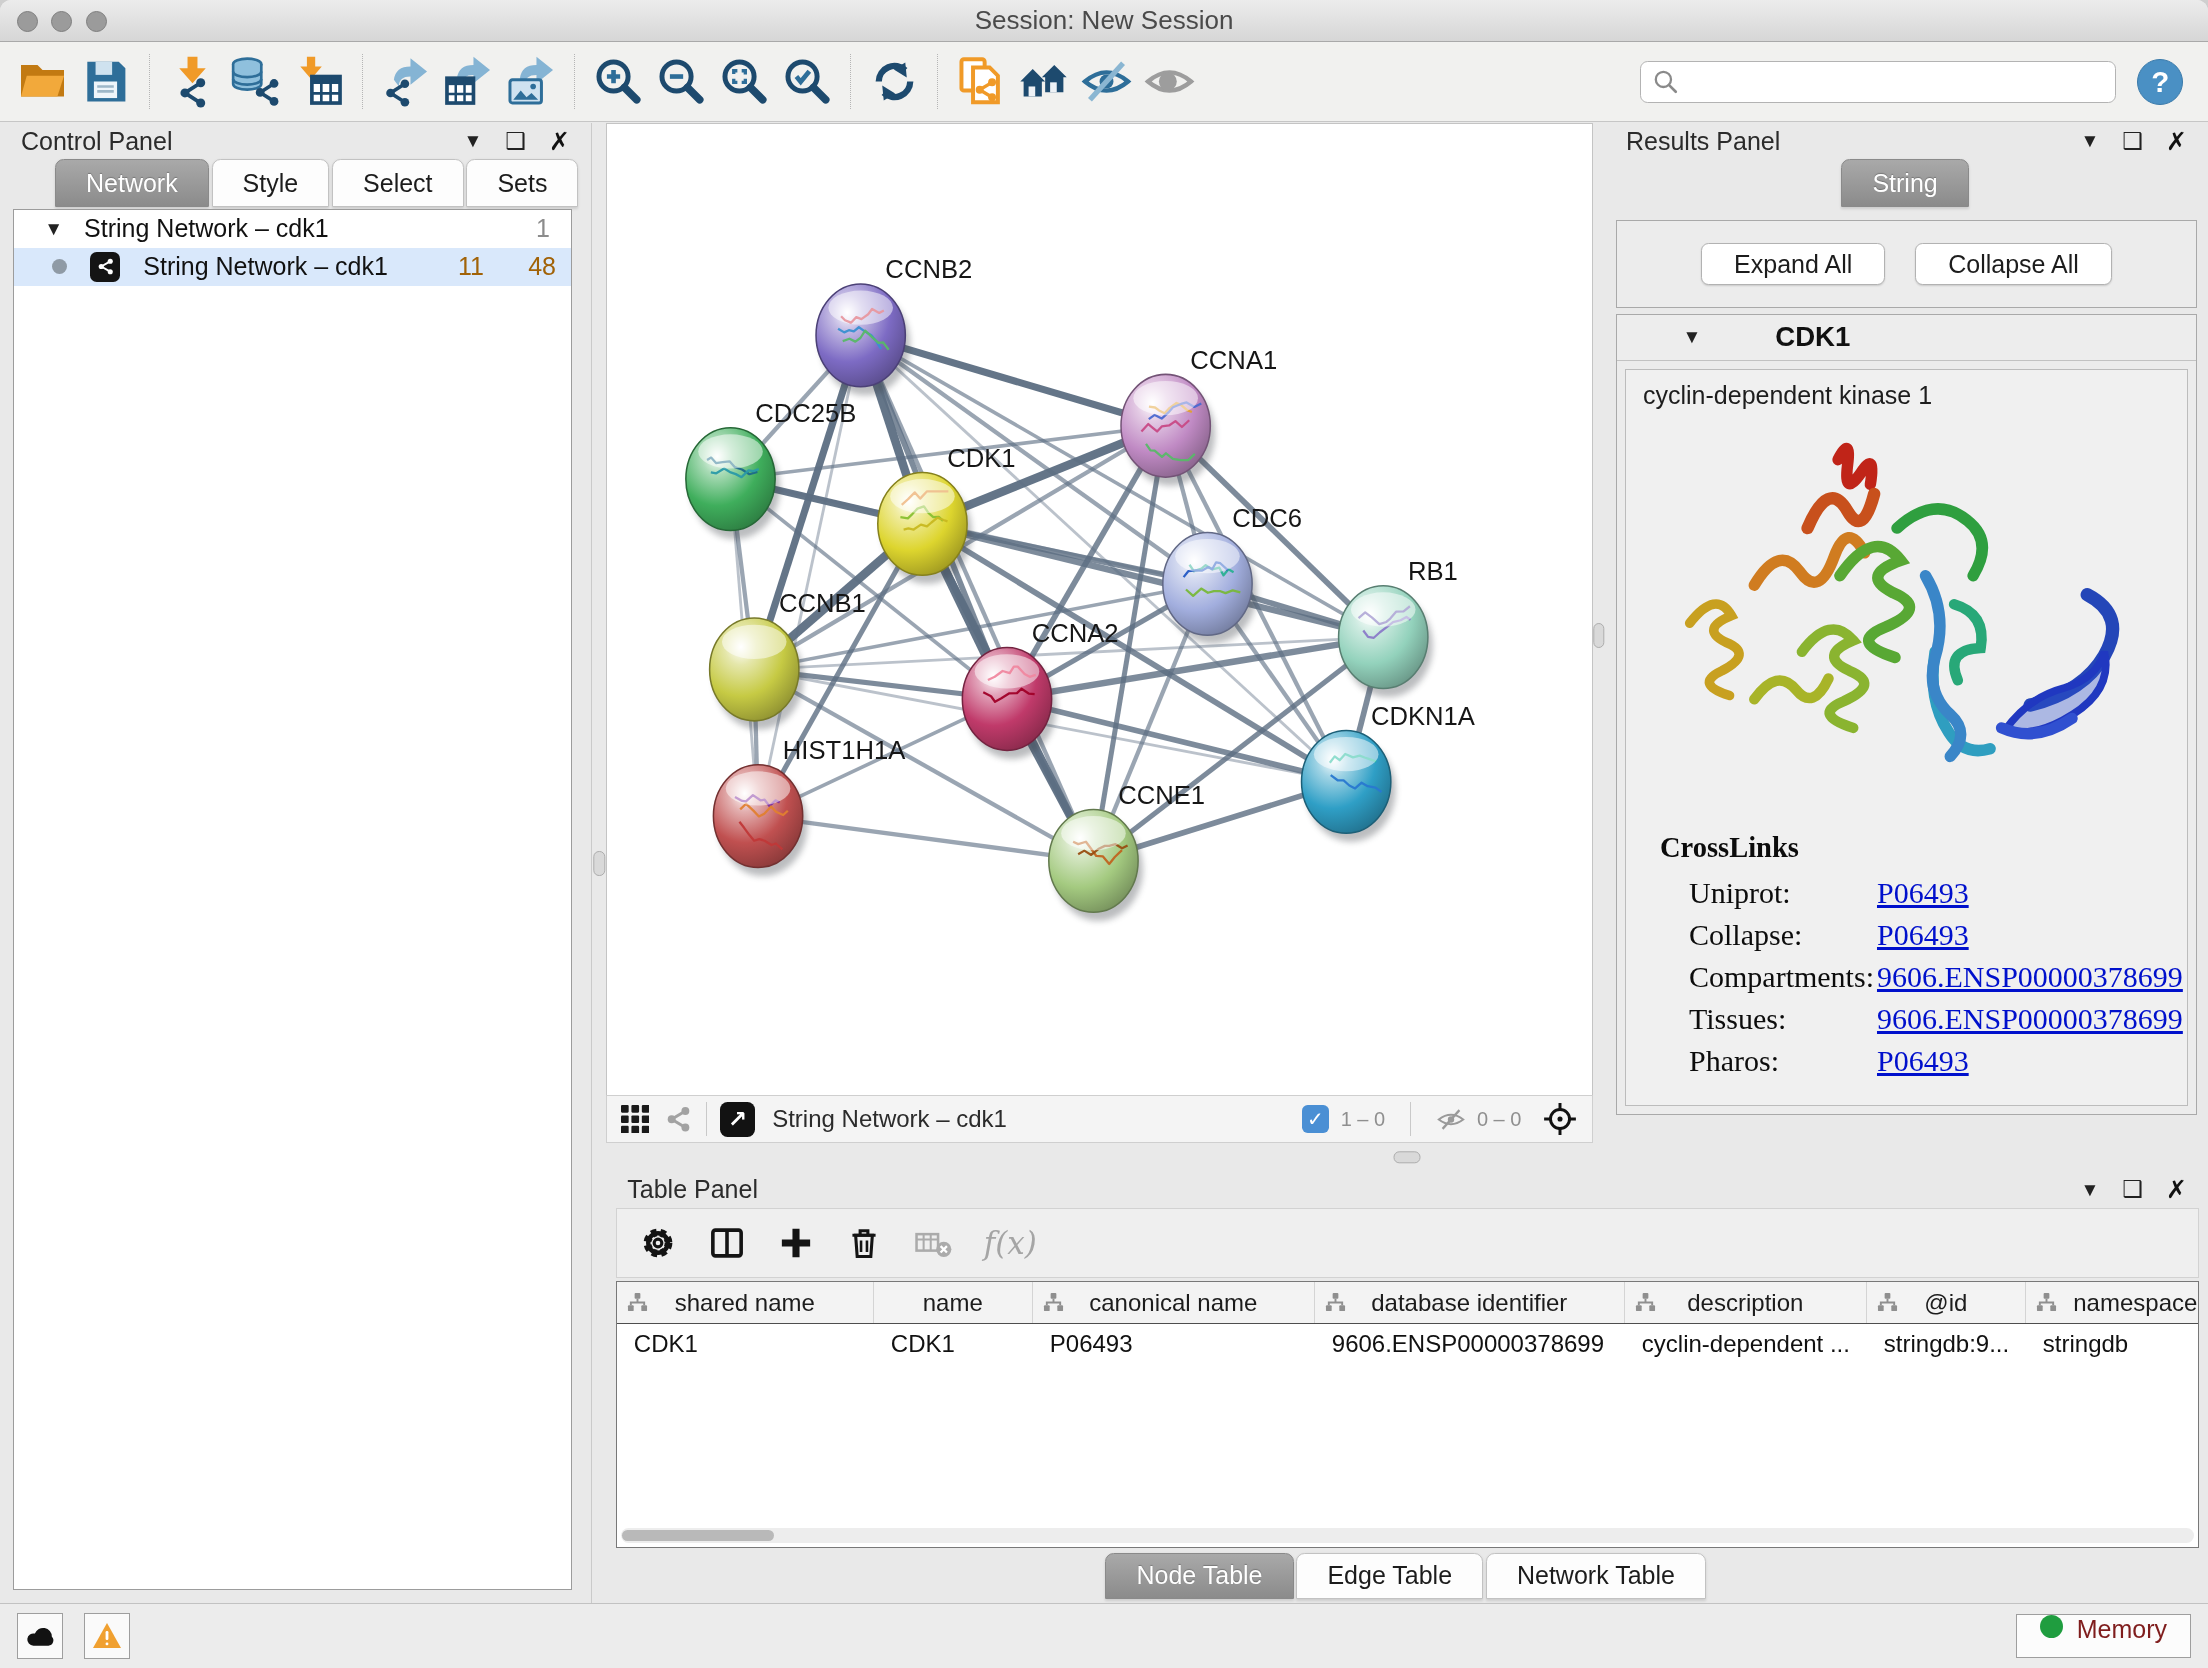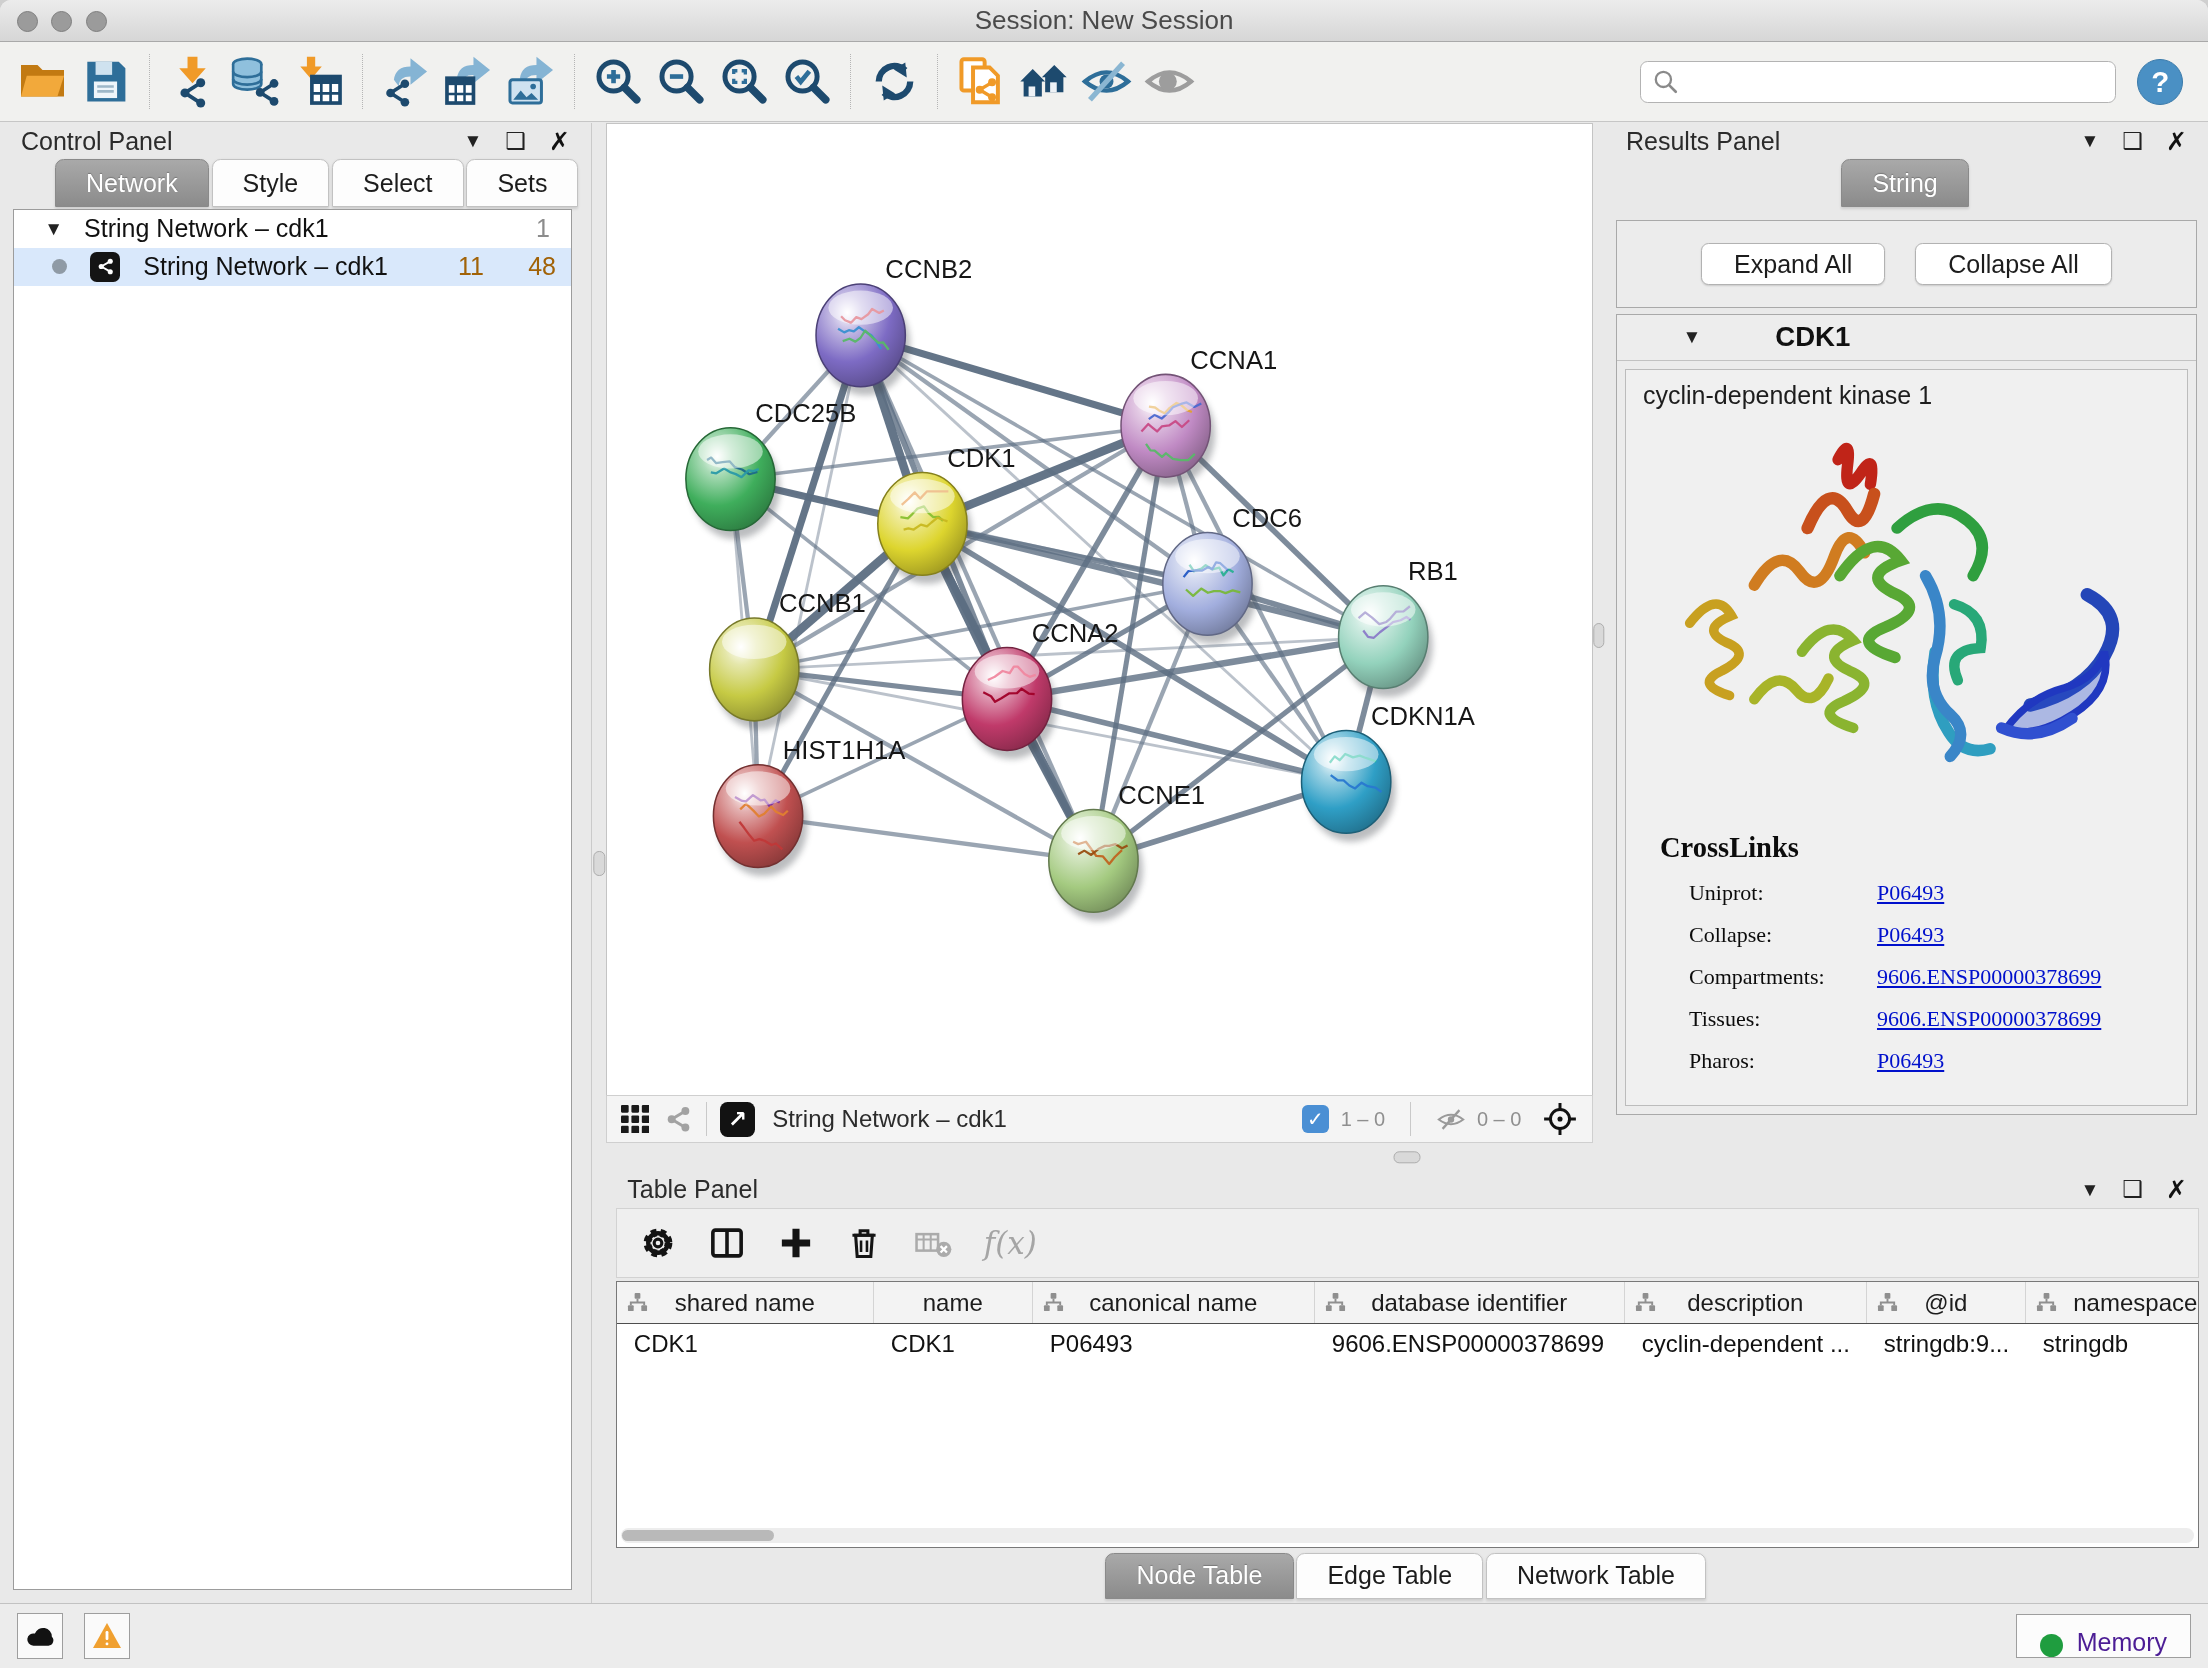--- a/index.html
+++ b/index.html
@@ -83,21 +83,21 @@
     color:#1c1c1c;display:flex;align-items:center;box-shadow:0 1px 1.9px rgba(0,0,0,.15);}
   .rp-box2{margin:5.7px 11.4px 28.5px 11.4px;flex:1;border:1.9px solid #a9a9a9;background:#ececec;display:flex;flex-direction:column;min-height:0;}
   .entry-head{height:46px;display:flex;align-items:center;padding-left:65px;gap:74px;background:#ededed;
     border-bottom:1px solid #c2c2c2;flex:0 0 auto;}
   .entry-gene{font-size:27.6px;font-weight:bold;color:#111;}
   .entry-body{flex:1;margin:7.6px;border:1px solid #bcbcbc;background:#f0f0f0;display:flex;flex-direction:column;overflow:hidden;}
   .entry-desc{font-size:25px;color:#1d1d1d;padding:11.4px 0 3.8px 17px;flex:0 0 auto;}
   .protein-img{flex:0 0 auto;display:flex;justify-content:center;}
   .xl{font-family:"Liberation Serif","DejaVu Serif",serif;color:#0c0c0c;flex:0 0 auto;padding-bottom:15px;}
   .xl-head{font-size:28.5px;font-weight:bold;padding:9.5px 0 7.6px 34px;}
-  .xl-row{display:flex;padding-left:63px;line-height:42px;font-size:22px;}
+  .xl-row{display:flex;padding-left:63px;line-height:42px;font-size:30px;}
   .xl-label{width:188px;flex:0 0 auto;}
   .xl-link{color:#0010cc;text-decoration:underline;}
   
   .table-panel{flex:1;display:flex;flex-direction:column;min-height:0;}
   .tp-toolbar{margin:0 9.5px;height:70px;background:#efefef;border:1px solid #d2d2d2;display:flex;align-items:center;
     padding:0 23px;gap:32px;flex:0 0 auto;}
   .fx{font-family:"DejaVu Serif","Liberation Serif",serif;font-style:italic;font-size:31px;color:#a5a5a5;}
   .table-box{margin:3.8px 9.5px 0 9.5px;flex:1;border:1.9px solid #787878;background:#fff;position:relative;overflow:hidden;
     display:flex;flex-direction:column;}
   .thead{display:flex;background:#f3f3f3;border-bottom:1.9px solid #4e4e4e;flex:0 0 auto;height:42px;}
@@ -108,22 +108,22 @@
   .td{padding-left:17px;font-size:24px;color:#111;flex:0 0 auto;white-space:nowrap;overflow:hidden;}
   .hscroll{position:absolute;left:3.8px;right:3.8px;bottom:3.8px;height:15px;background:#ededed;border-radius:7.6px;}
   .hthumb{position:absolute;left:1.9px;top:1.9px;width:152px;height:11.4px;background:#b9b9b9;border-radius:5.7px;}
   .tp-tabs{height:55px;display:flex;align-items:center;justify-content:center;flex:0 0 auto;}
   .tp-tabs .tab{height:46px;}
   
   .status-bar{position:absolute;left:0;right:0;bottom:0;height:65px;background:#ececec;border-top:1px solid #c2c2c2;
     display:flex;align-items:center;padding:0 17px;}
   .sq-btn{width:46px;height:46px;background:#fafafa;border:1.4px solid #9e9e9e;display:flex;align-items:center;
     justify-content:center;margin-right:21px;}
-  .memory-btn{margin-left:auto;height:44px;background:#fcfcfc;border:1.4px solid #9e9e9e;display:flex;align-items:flex-end;
-    gap:13.3px;padding:0 23px;font-size:25px;color:#4c1d95;}
+  .memory-btn{margin-left:auto;height:44px;background:#fcfcfc;border:1.4px solid #9e9e9e;display:flex;align-items:flex-start;
+    gap:13.3px;padding:0 23px;font-size:25px;color:#7f1d1d;}
   .memory-dot{width:23px;height:23px;border-radius:50%;background:#1f9d3f;}
 </style>
 </head>
 <body>
 
 <div id="app">
 
   <div class="titlebar">
     <div class="traffic">
       <div class="light"></div>

